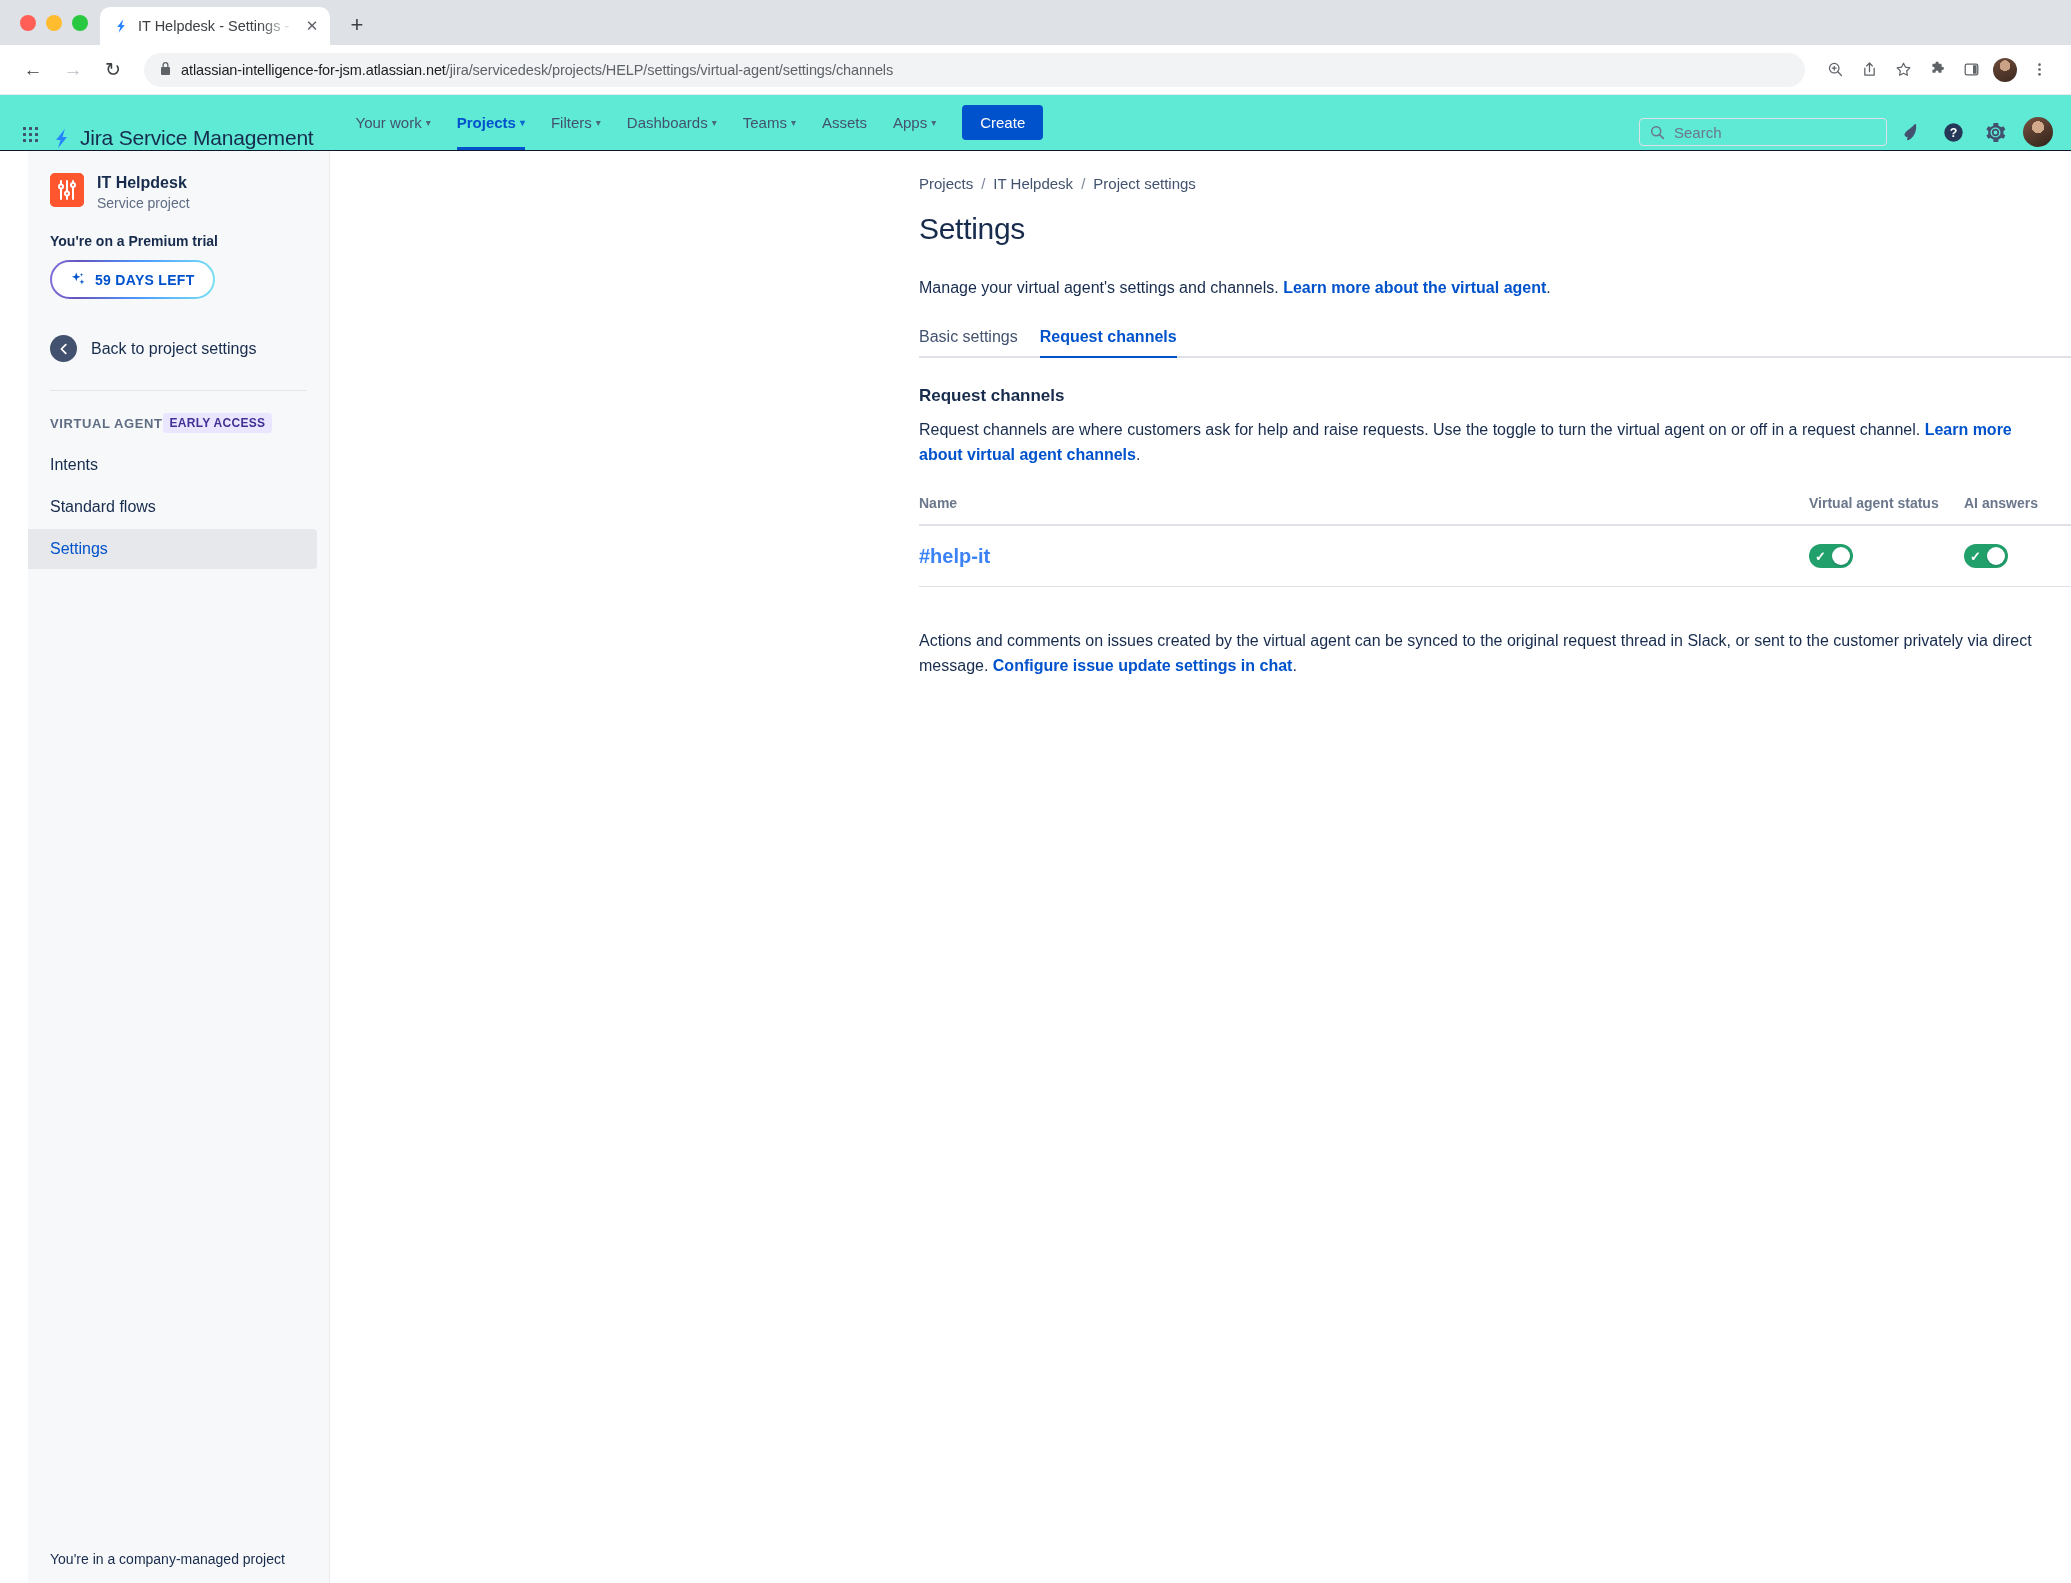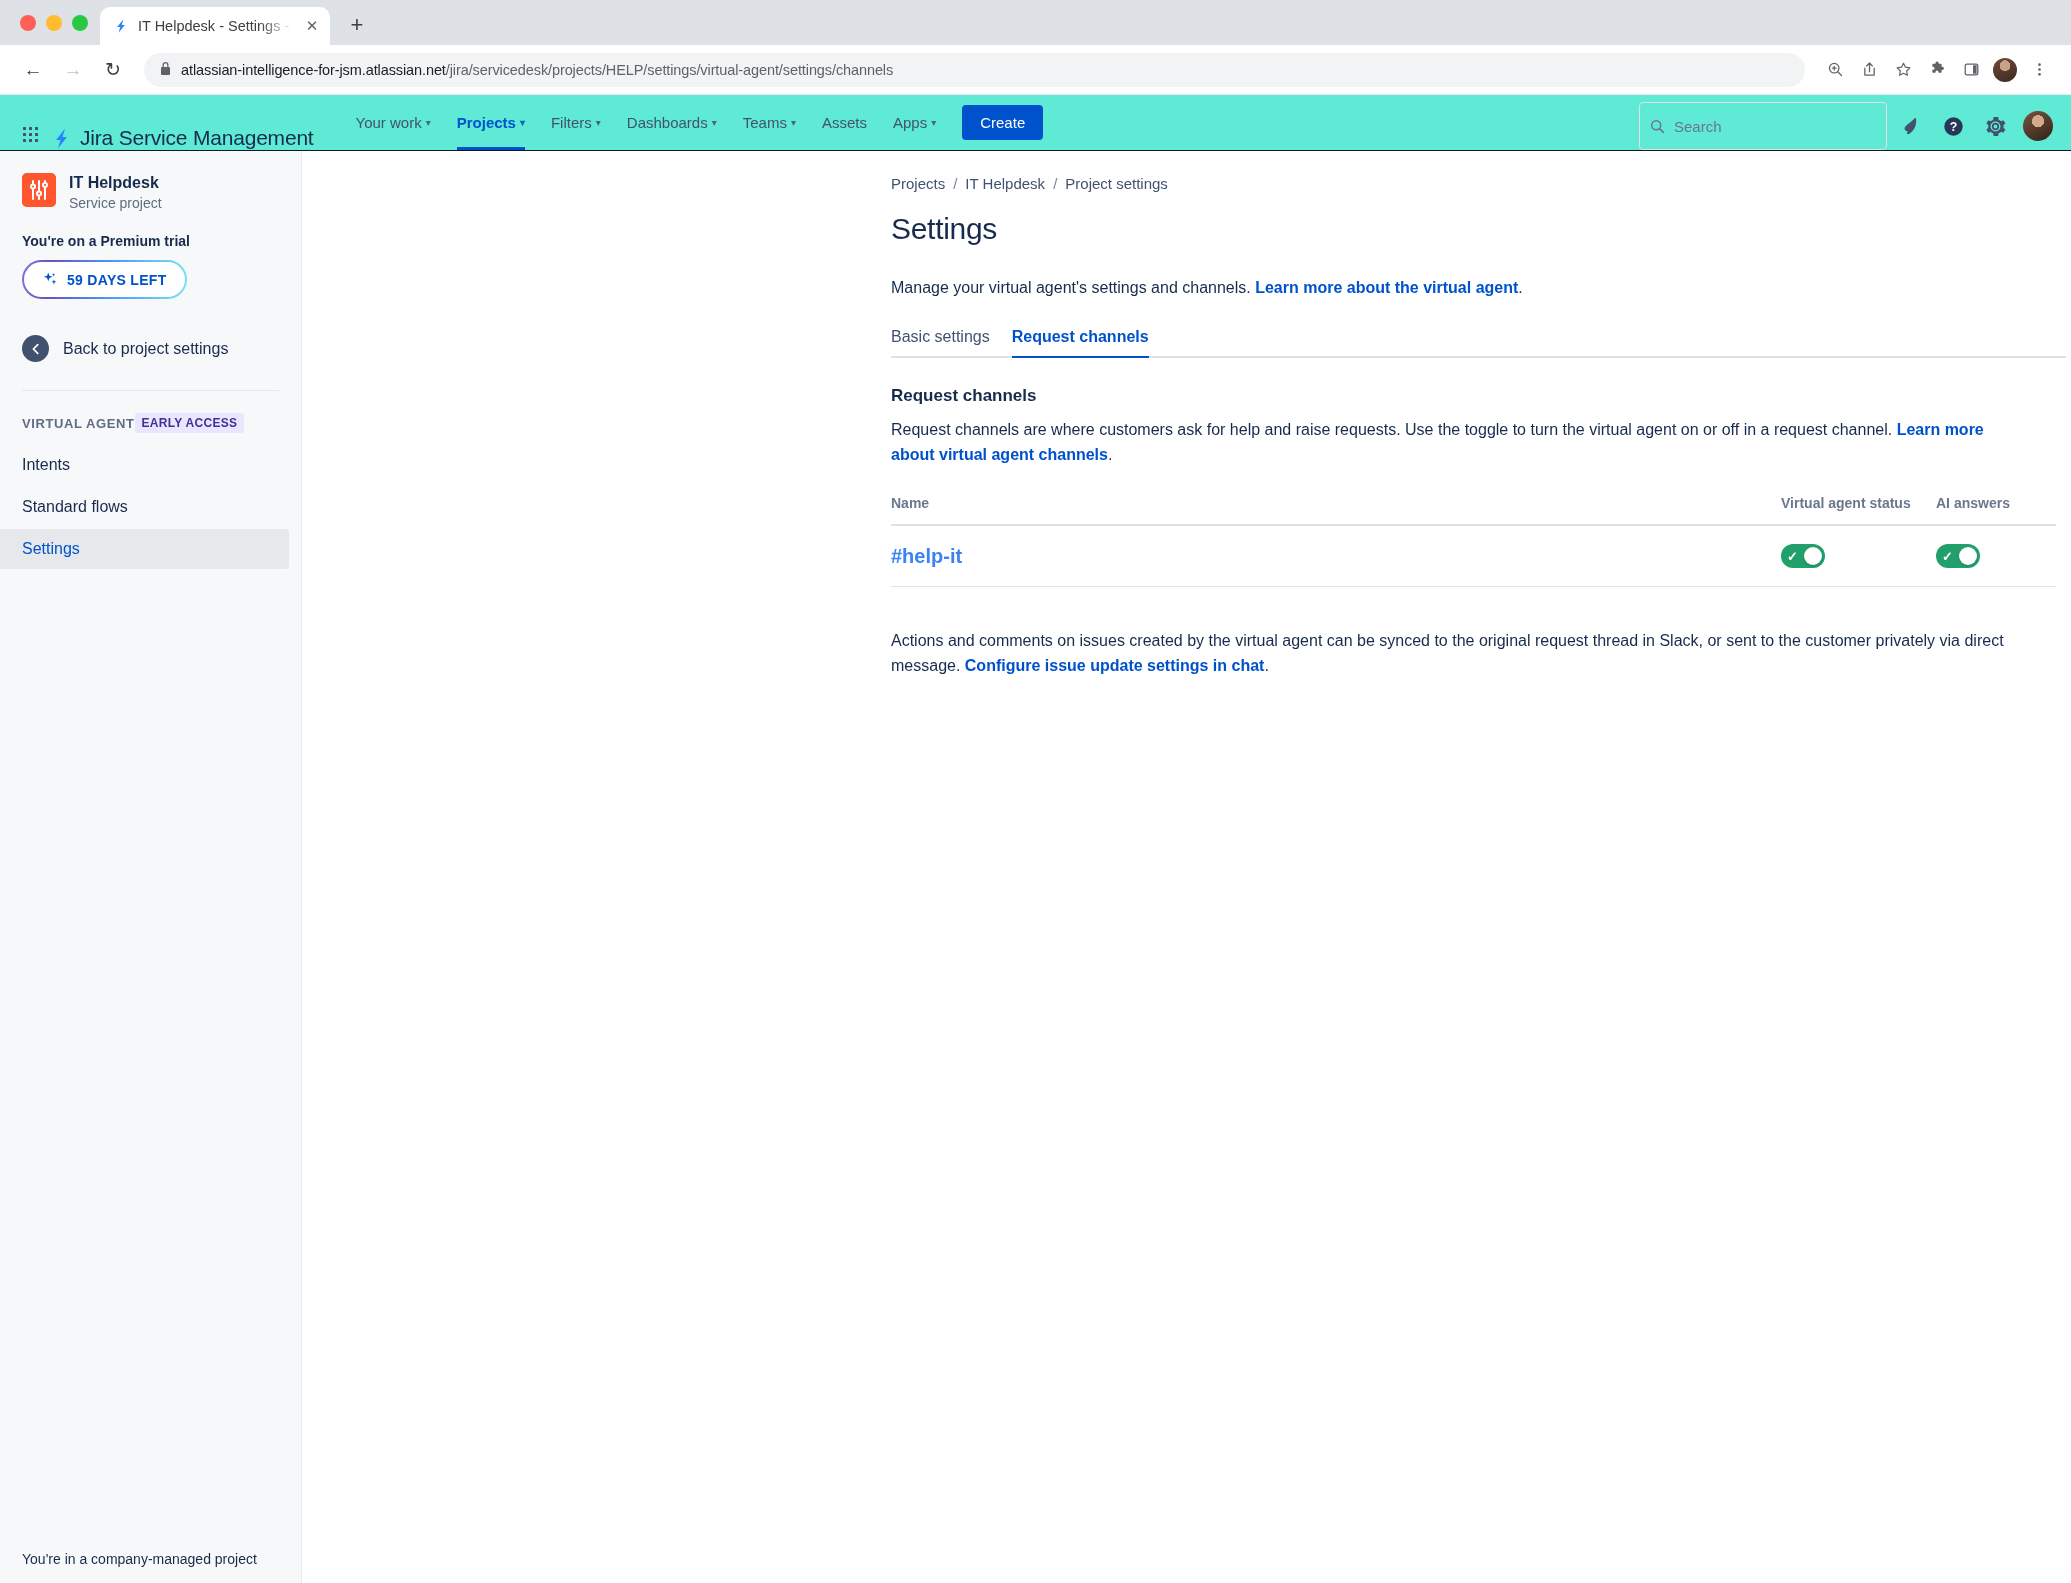--- a/index.html
+++ b/index.html
@@ -76,28 +76,28 @@
   }
   .navitem.active { color:#0052cc; font-weight:600; }
   .navitem.active::after { content:""; position:absolute; left:12px; right:12px; bottom:0; height:3px; background:#0052cc; }
   .caret { font-size:10px; opacity:.85; }
   .create-btn {
     background:#0052cc; color:#fff; font-size:15px; font-weight:500;
     padding: 9px 18px; border-radius:4px; margin-left: 12px; white-space:nowrap;
   }
   .nav-right { margin-left:auto; display:flex; align-items:center; gap:6px; }
   .searchbox {
-    width: 248px; height:48px; border:1px solid #dfe1e6; border-radius:4px;
+    width: 248px; height:28px; border:1px solid #dfe1e6; border-radius:4px;
     display:flex; align-items:center; gap:9px; padding: 0 10px; color:#6b778c; font-size:15px;
   }
   .nav-ic { width:36px; height:36px; display:flex; align-items:center; justify-content:center; }
   .nav-avatar { width:30px; height:30px; border-radius:50%; margin-left:4px;
     background: radial-gradient(circle at 50% 34%, #d3a98c 0 24%, transparent 25%), linear-gradient(150deg,#7a5340,#2f2119); }
 
-  .body-row { flex:1 1 auto; display:flex; min-height:0; }
+  .body-row { flex:1 1 auto; display:flex; min-height:0;margin-left:28px; }
 
   
   .sidebar {
     width: 302px; flex: 0 0 302px; background:#f7f8f9; border-right:1px solid #e9ebee;
     display:flex; flex-direction:column; position:relative;
   }
   .sb-top { padding: 22px 22px 0 22px; }
   .proj-head { display:flex; gap:13px; align-items:flex-start; }
   .proj-icon { width:34px; height:34px; border-radius:5px; background:#ff5630; flex:0 0 34px; position:relative; overflow:hidden; }
   .proj-title { font-size:16px; font-weight:700; color:#172b4d; line-height:1.25; }

